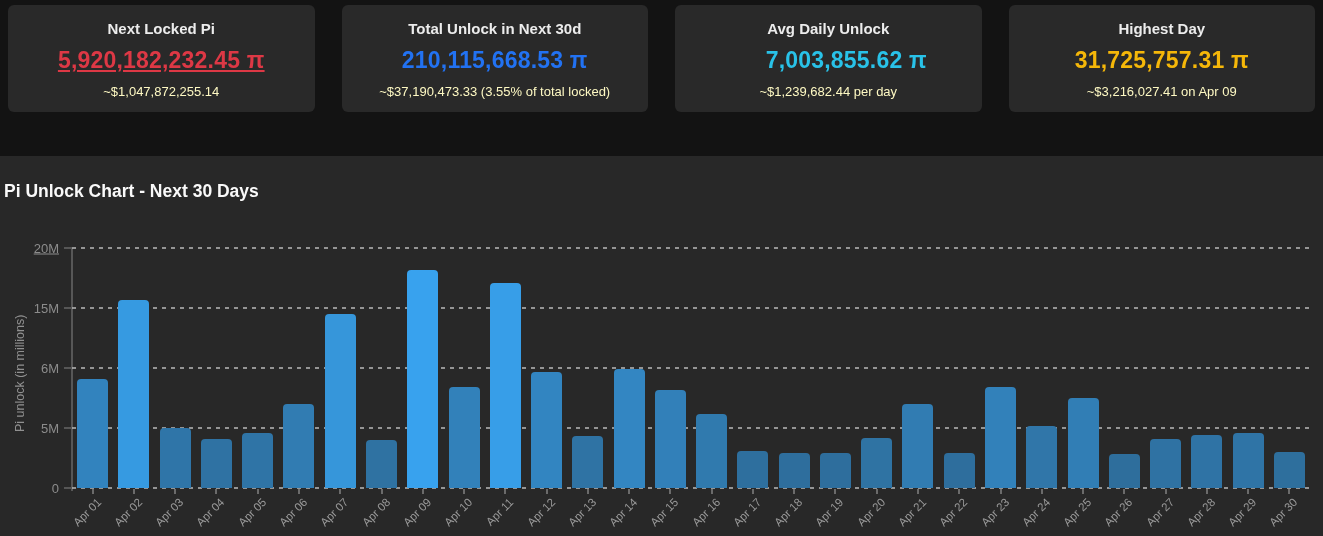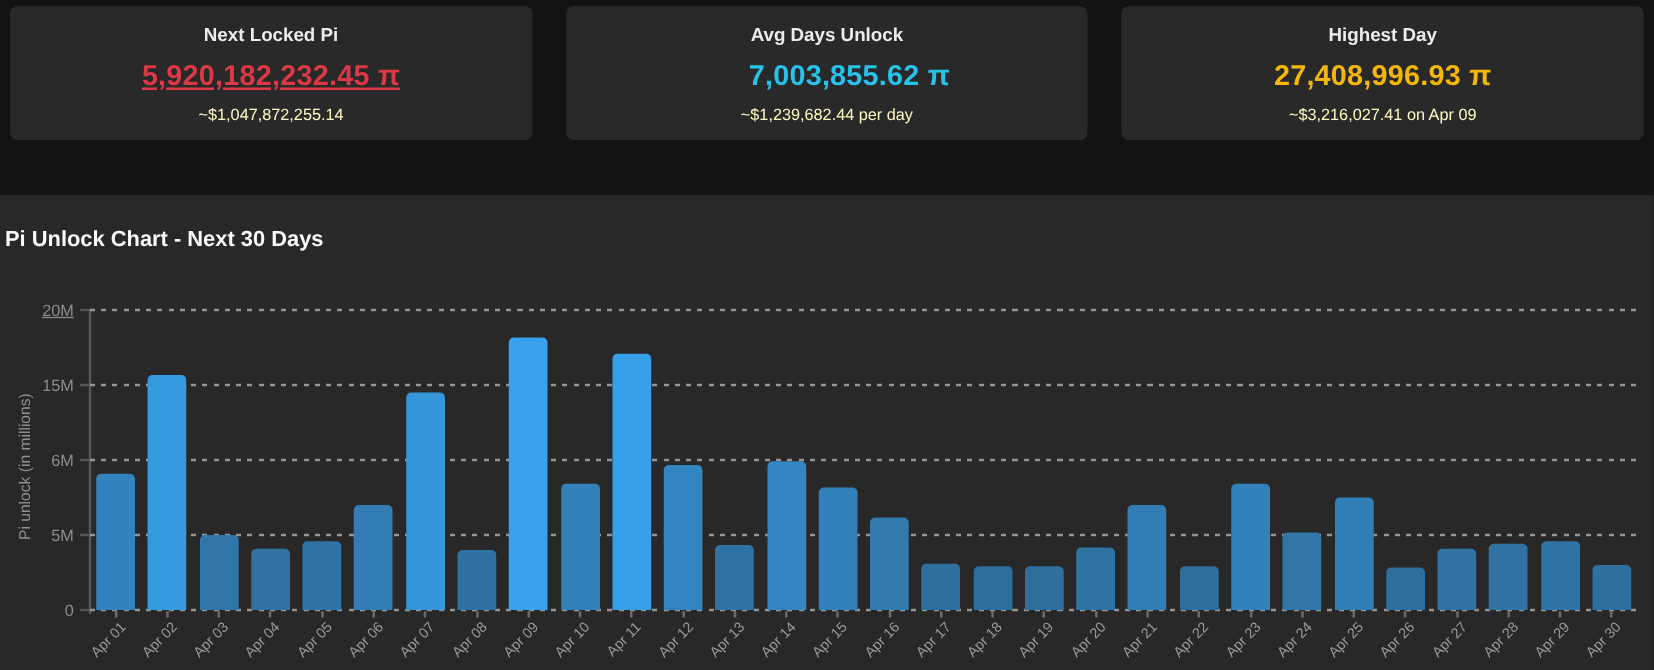--- a/index.html
+++ b/index.html
@@ -44,27 +44,32 @@
 </head>
 <body>
 
 <div class="cards-row">
   <div class="card">
     <div class="card-title">Next Locked Pi</div>
     <div class="card-value" style="color: rgb(221, 56, 69); text-decoration: underline;">5,920,182,232.45 π</div>
     <div class="card-sub">~$1,047,872,255.14</div>
   </div>
   <div class="card">
-    <div class="card-title">Avg Days Unlock</div>
+    <div class="card-title">Total Unlock in Next 30d</div>
+    <div class="card-value" style="color: rgb(34, 114, 242);">210,115,668.53 π</div>
+    <div class="card-sub">~$37,190,473.33 (3.55% of total locked)</div>
+  </div>
+  <div class="card">
+    <div class="card-title">Avg Daily Unlock</div>
     <div class="card-value" style="color: rgb(41, 194, 232); margin-left: 36px;">7,003,855.62 π</div>
     <div class="card-sub">~$1,239,682.44 per day</div>
   </div>
   <div class="card">
     <div class="card-title">Highest Day</div>
-    <div class="card-value" style="color: rgb(245, 183, 9);">27,408,996.93 π</div>
+    <div class="card-value" style="color: rgb(245, 183, 9);">31,725,757.31 π</div>
     <div class="card-sub">~$3,216,027.41 on Apr 09</div>
   </div>
 </div>
 
 <div class="chart-panel">
   <div class="chart-title">Pi Unlock Chart - Next 30 Days</div>
   <div class="y-axis-title">Pi unlock (in millions)</div>
   <div class="plot">
     <div class="axis-y-line"></div>
 

